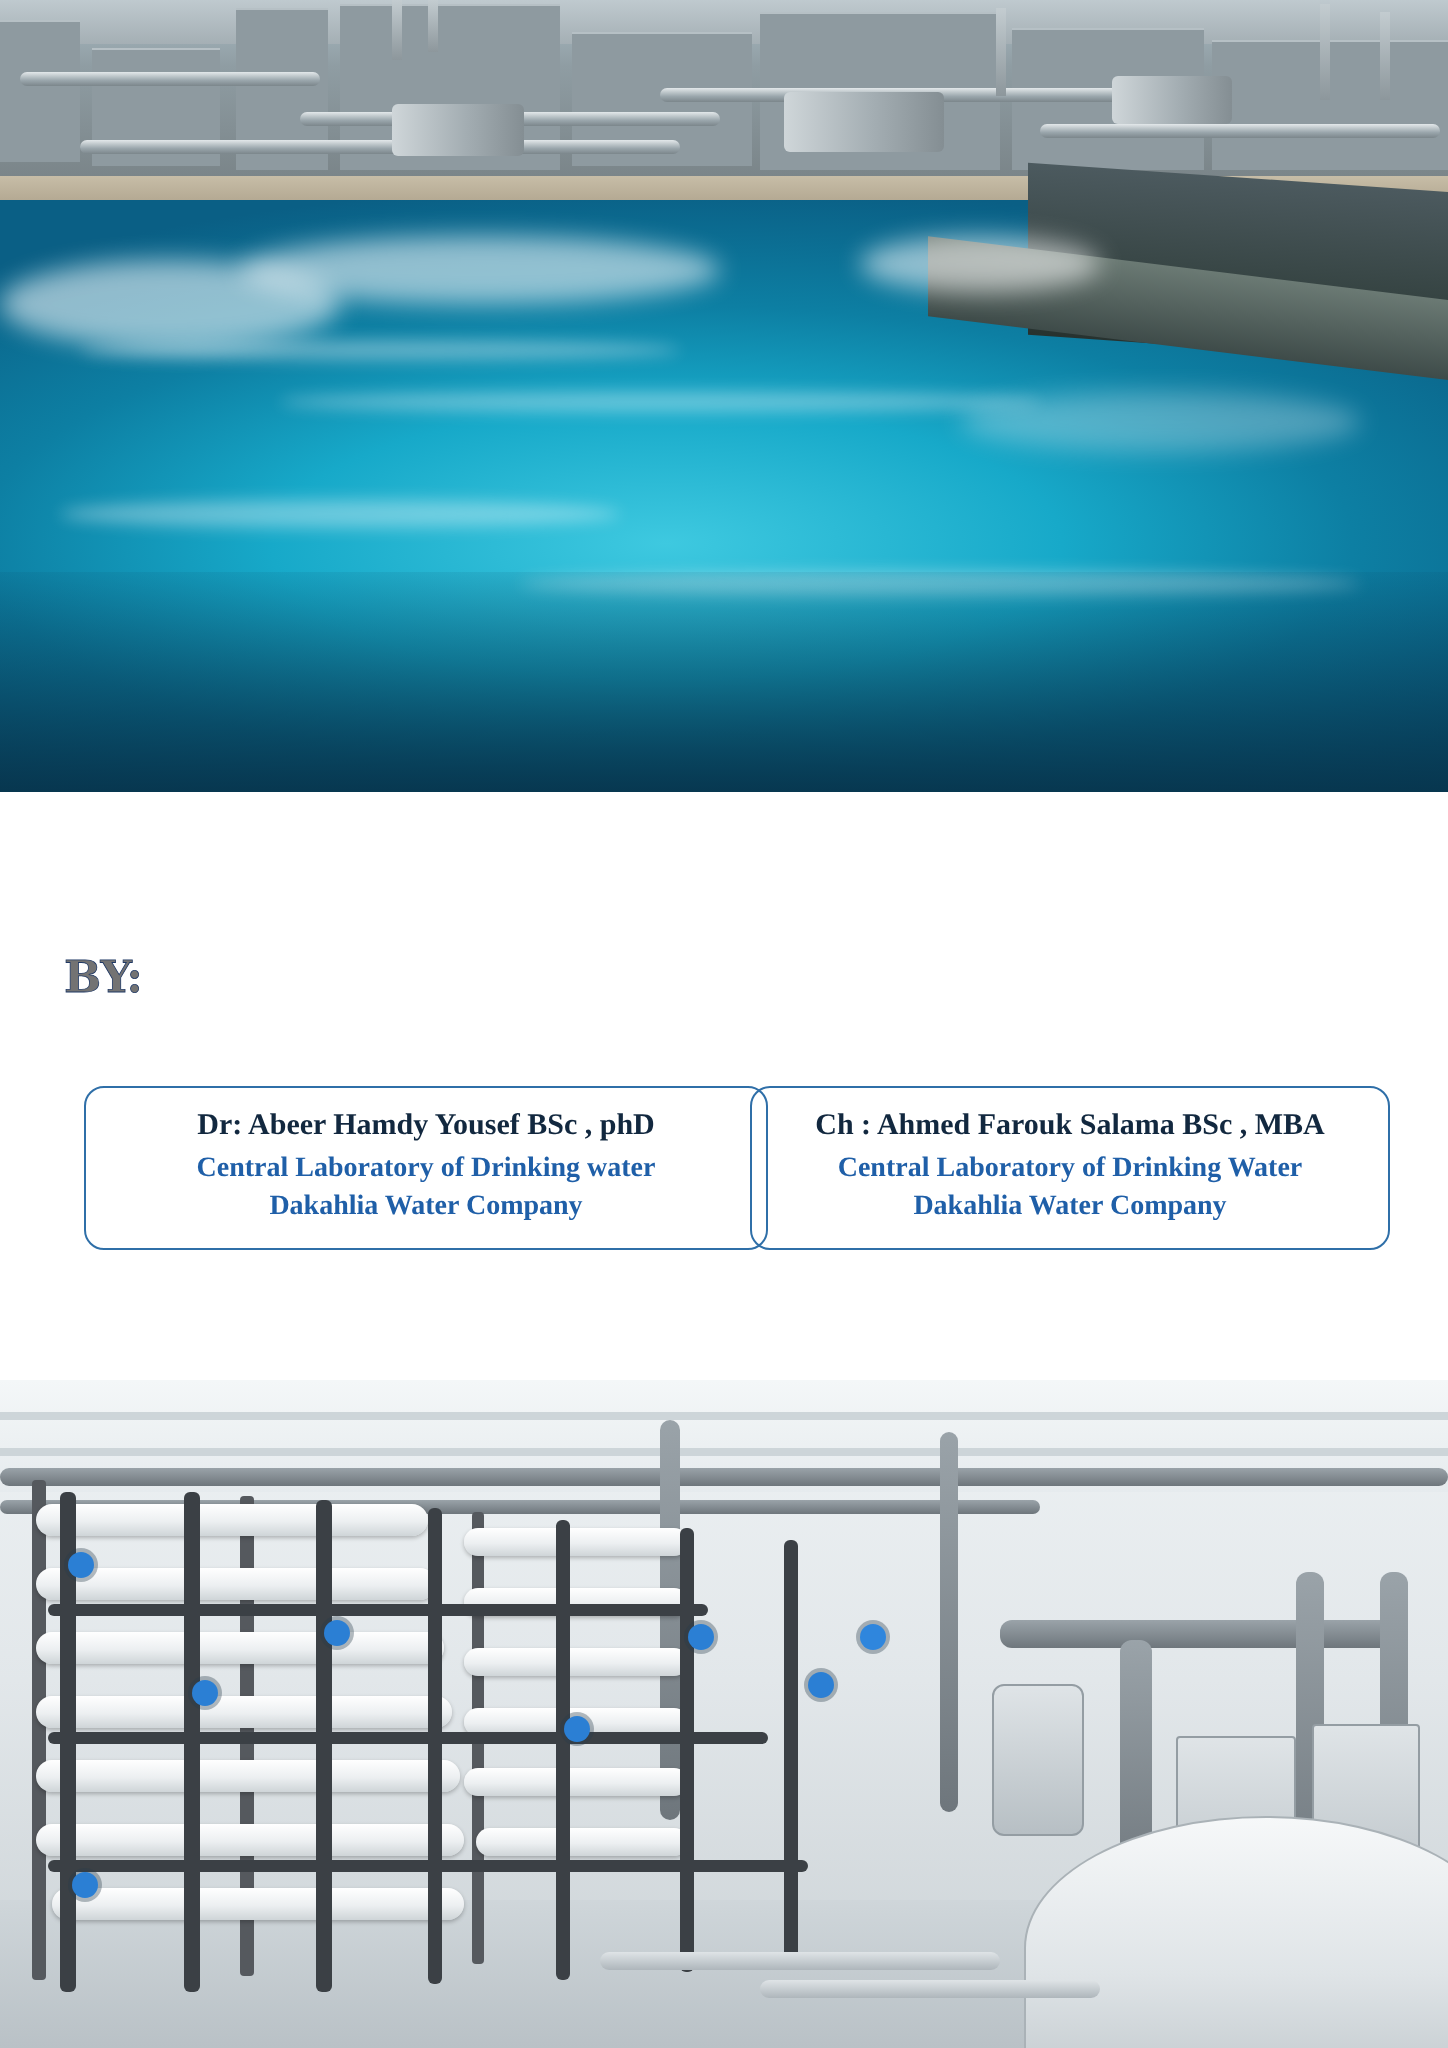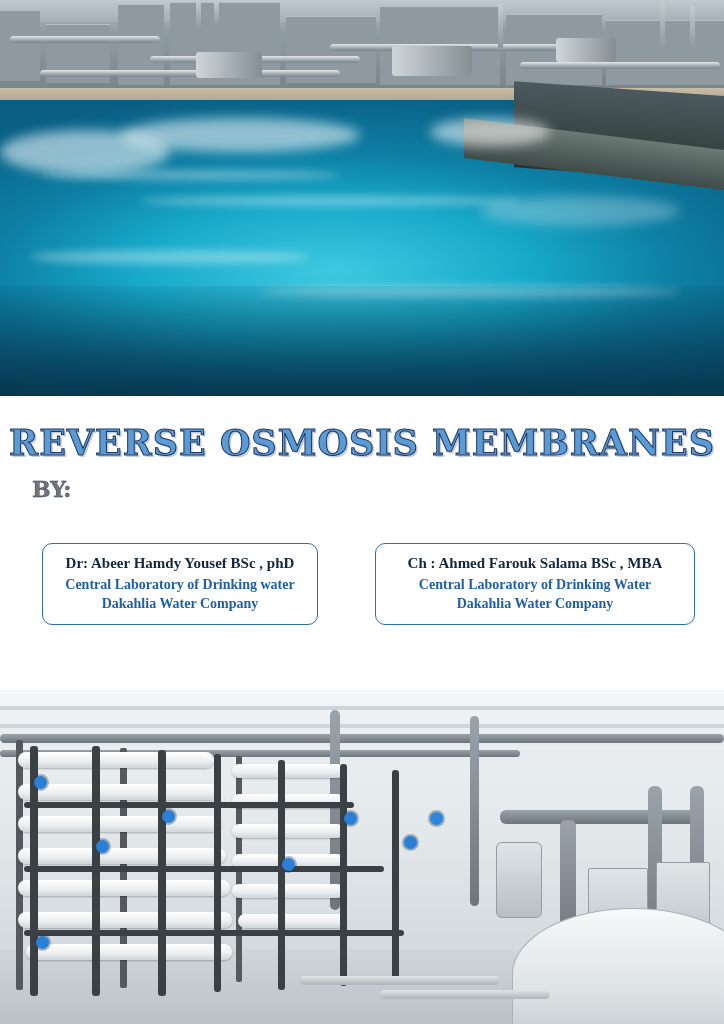--- a/index.html
+++ b/index.html
@@ -166,21 +166,21 @@
     height: 82px;
     border: 1.5px solid #2f6fa8;
     border-radius: 10px;
     box-sizing: border-box;
     display: flex;
     flex-direction: column;
     align-items: center;
     justify-content: center;
     padding: 4px 8px;
   }
-  .author-box.left { left: 42px; width: 276px; }
+  .author-box.left { left: 42px; width: 342px; }
   .author-box.right { left: 375px; width: 320px; }
   .author-name {
     font-family: "Liberation Serif", serif;
     font-weight: bold;
     font-size: 15px;
     color: #12283f;
     margin-bottom: 4px;
     text-align: center;
     white-space: nowrap;
   }
@@ -323,21 +323,20 @@
   <div class="wave-streak" style="left:260px; top:286px; width:420px; height:12px;"></div>
   <div class="foam" style="left:0px;   top:130px; width:170px; height:44px;"></div>
   <div class="foam" style="left:120px; top:118px; width:240px; height:34px;"></div>
   <div class="foam" style="left:430px; top:118px; width:120px; height:28px;"></div>
   <div class="foam" style="left:480px; top:196px; width:200px; height:30px; opacity:.5;"></div>
   <div class="deepwater"></div>
 </div>
 
 <div class="mid">
 
-  <div class="doc-title">REVERSE OSMOSIS MEMBRANES</div>
 
   <div class="by-label">BY:</div>
 
   <div class="author-box left">
     <div class="author-name">Dr: Abeer Hamdy Yousef   BSc , phD</div>
     <div class="author-line">Central Laboratory of Drinking water</div>
     <div class="author-line">Dakahlia Water Company</div>
   </div>
 
   <div class="author-box right">

